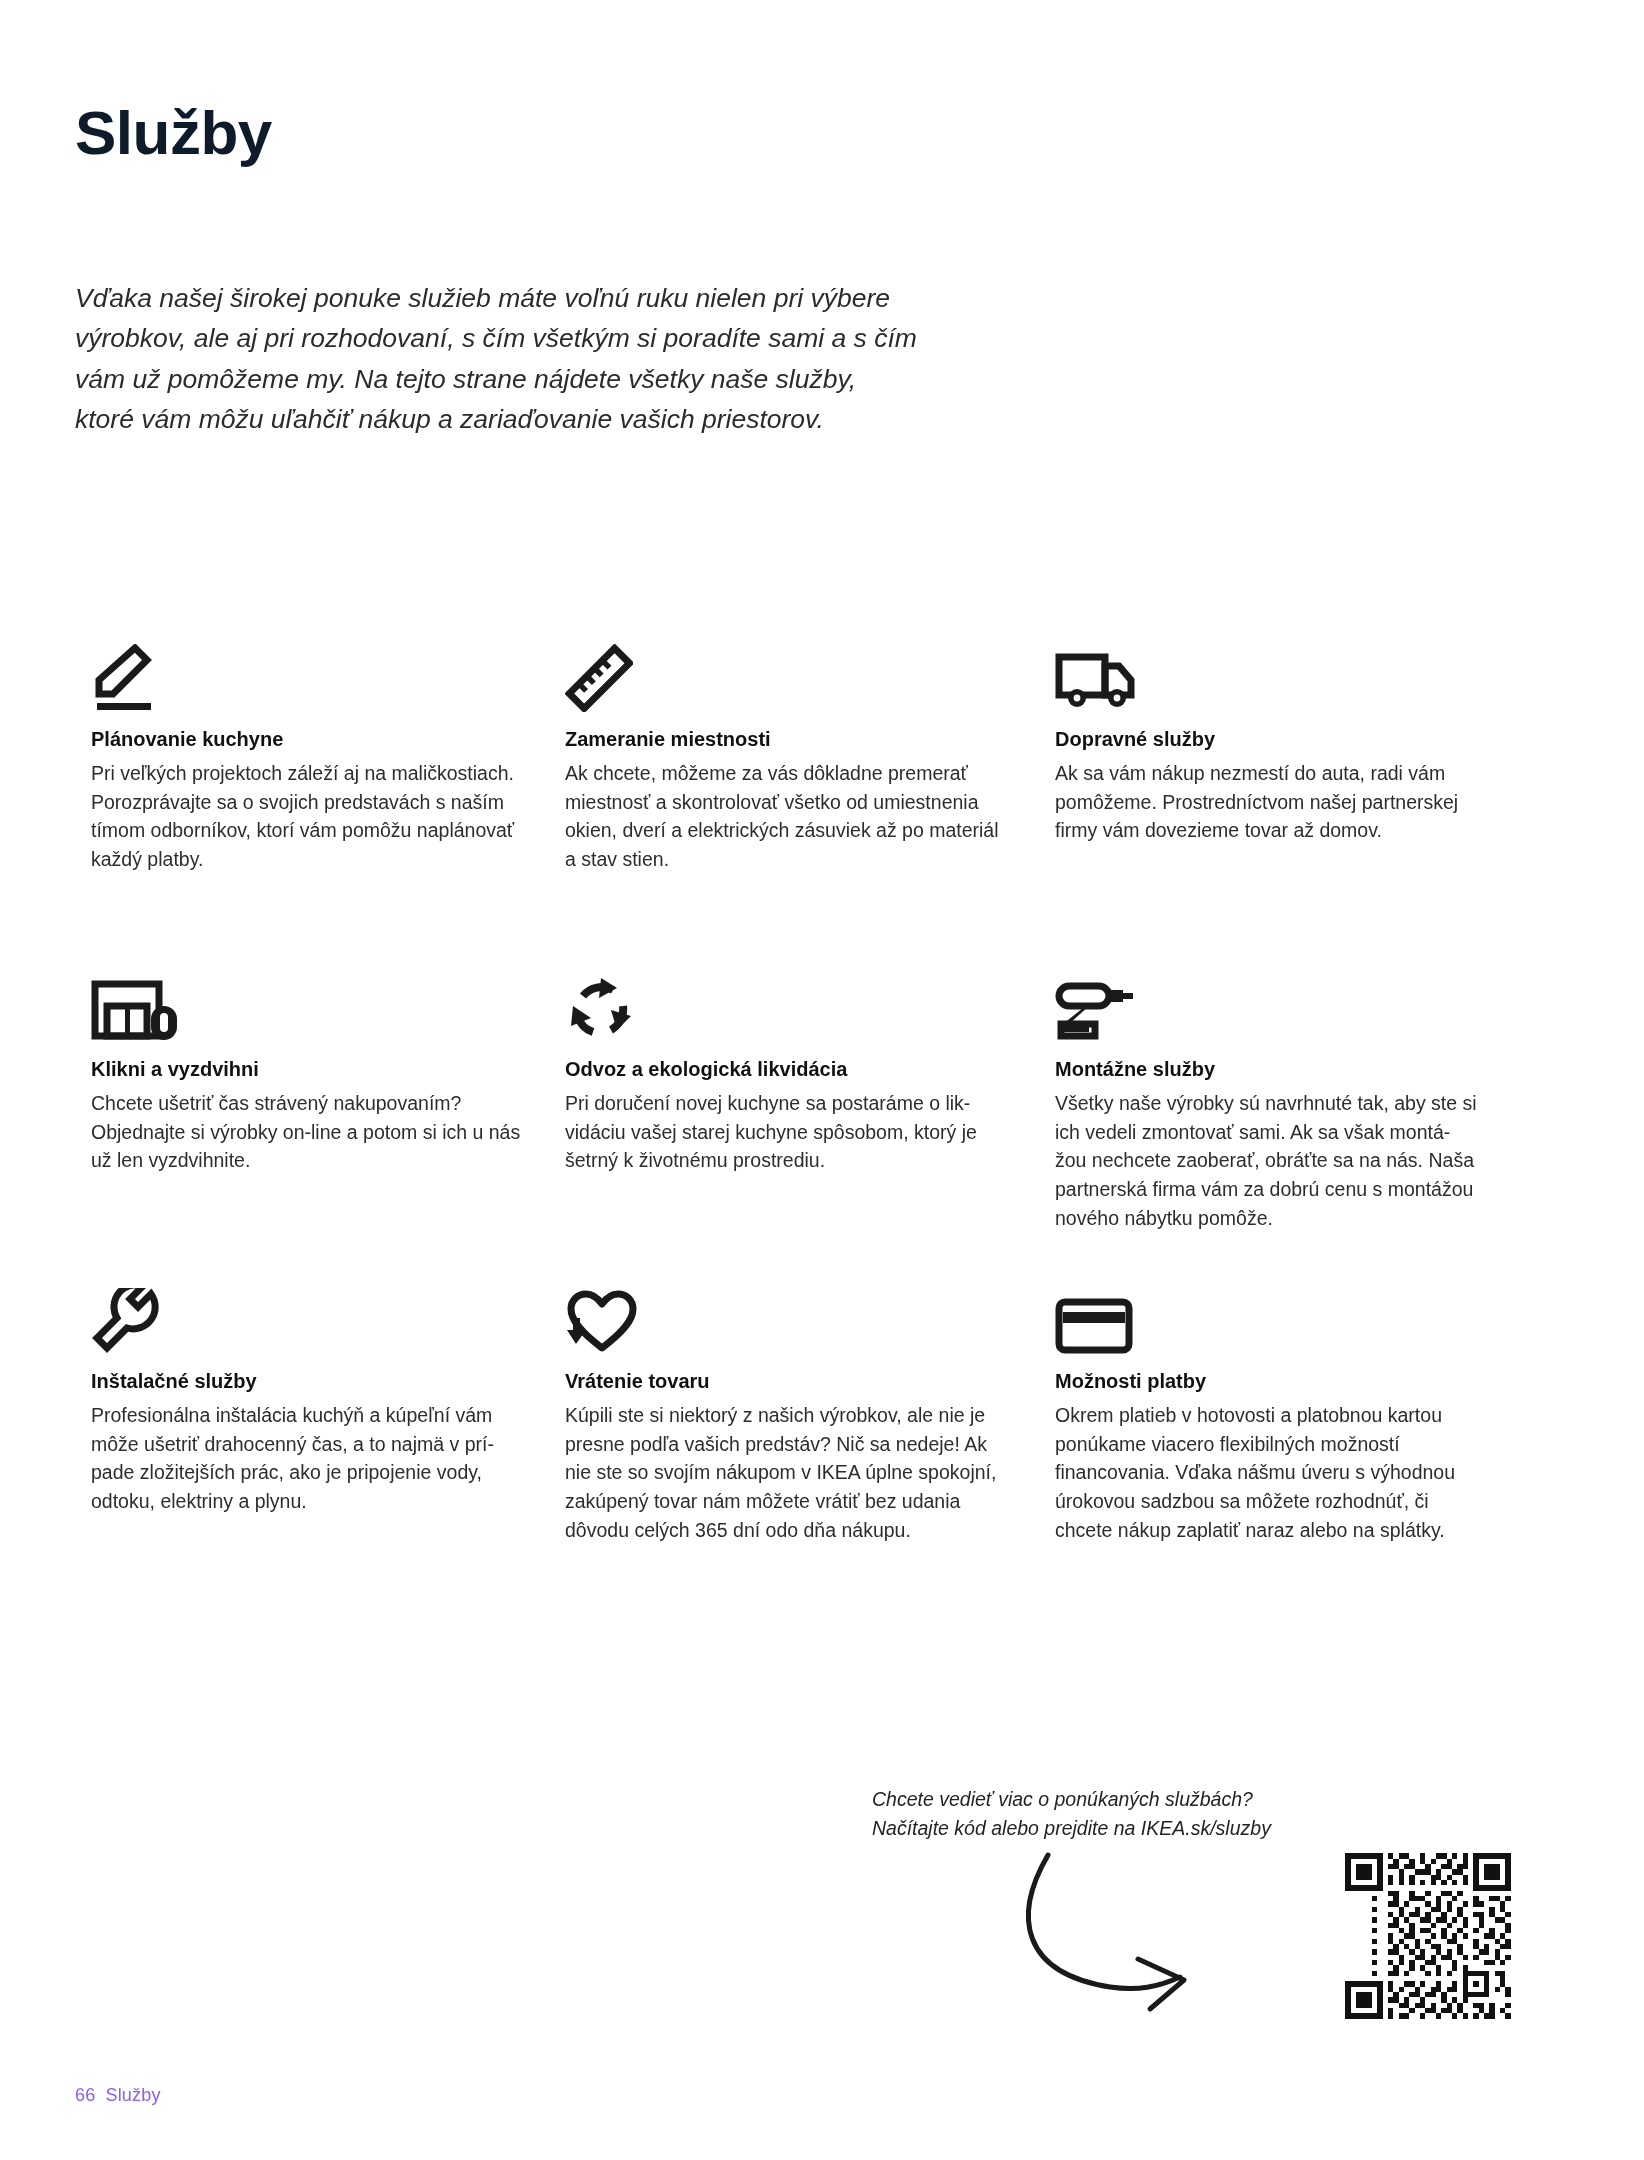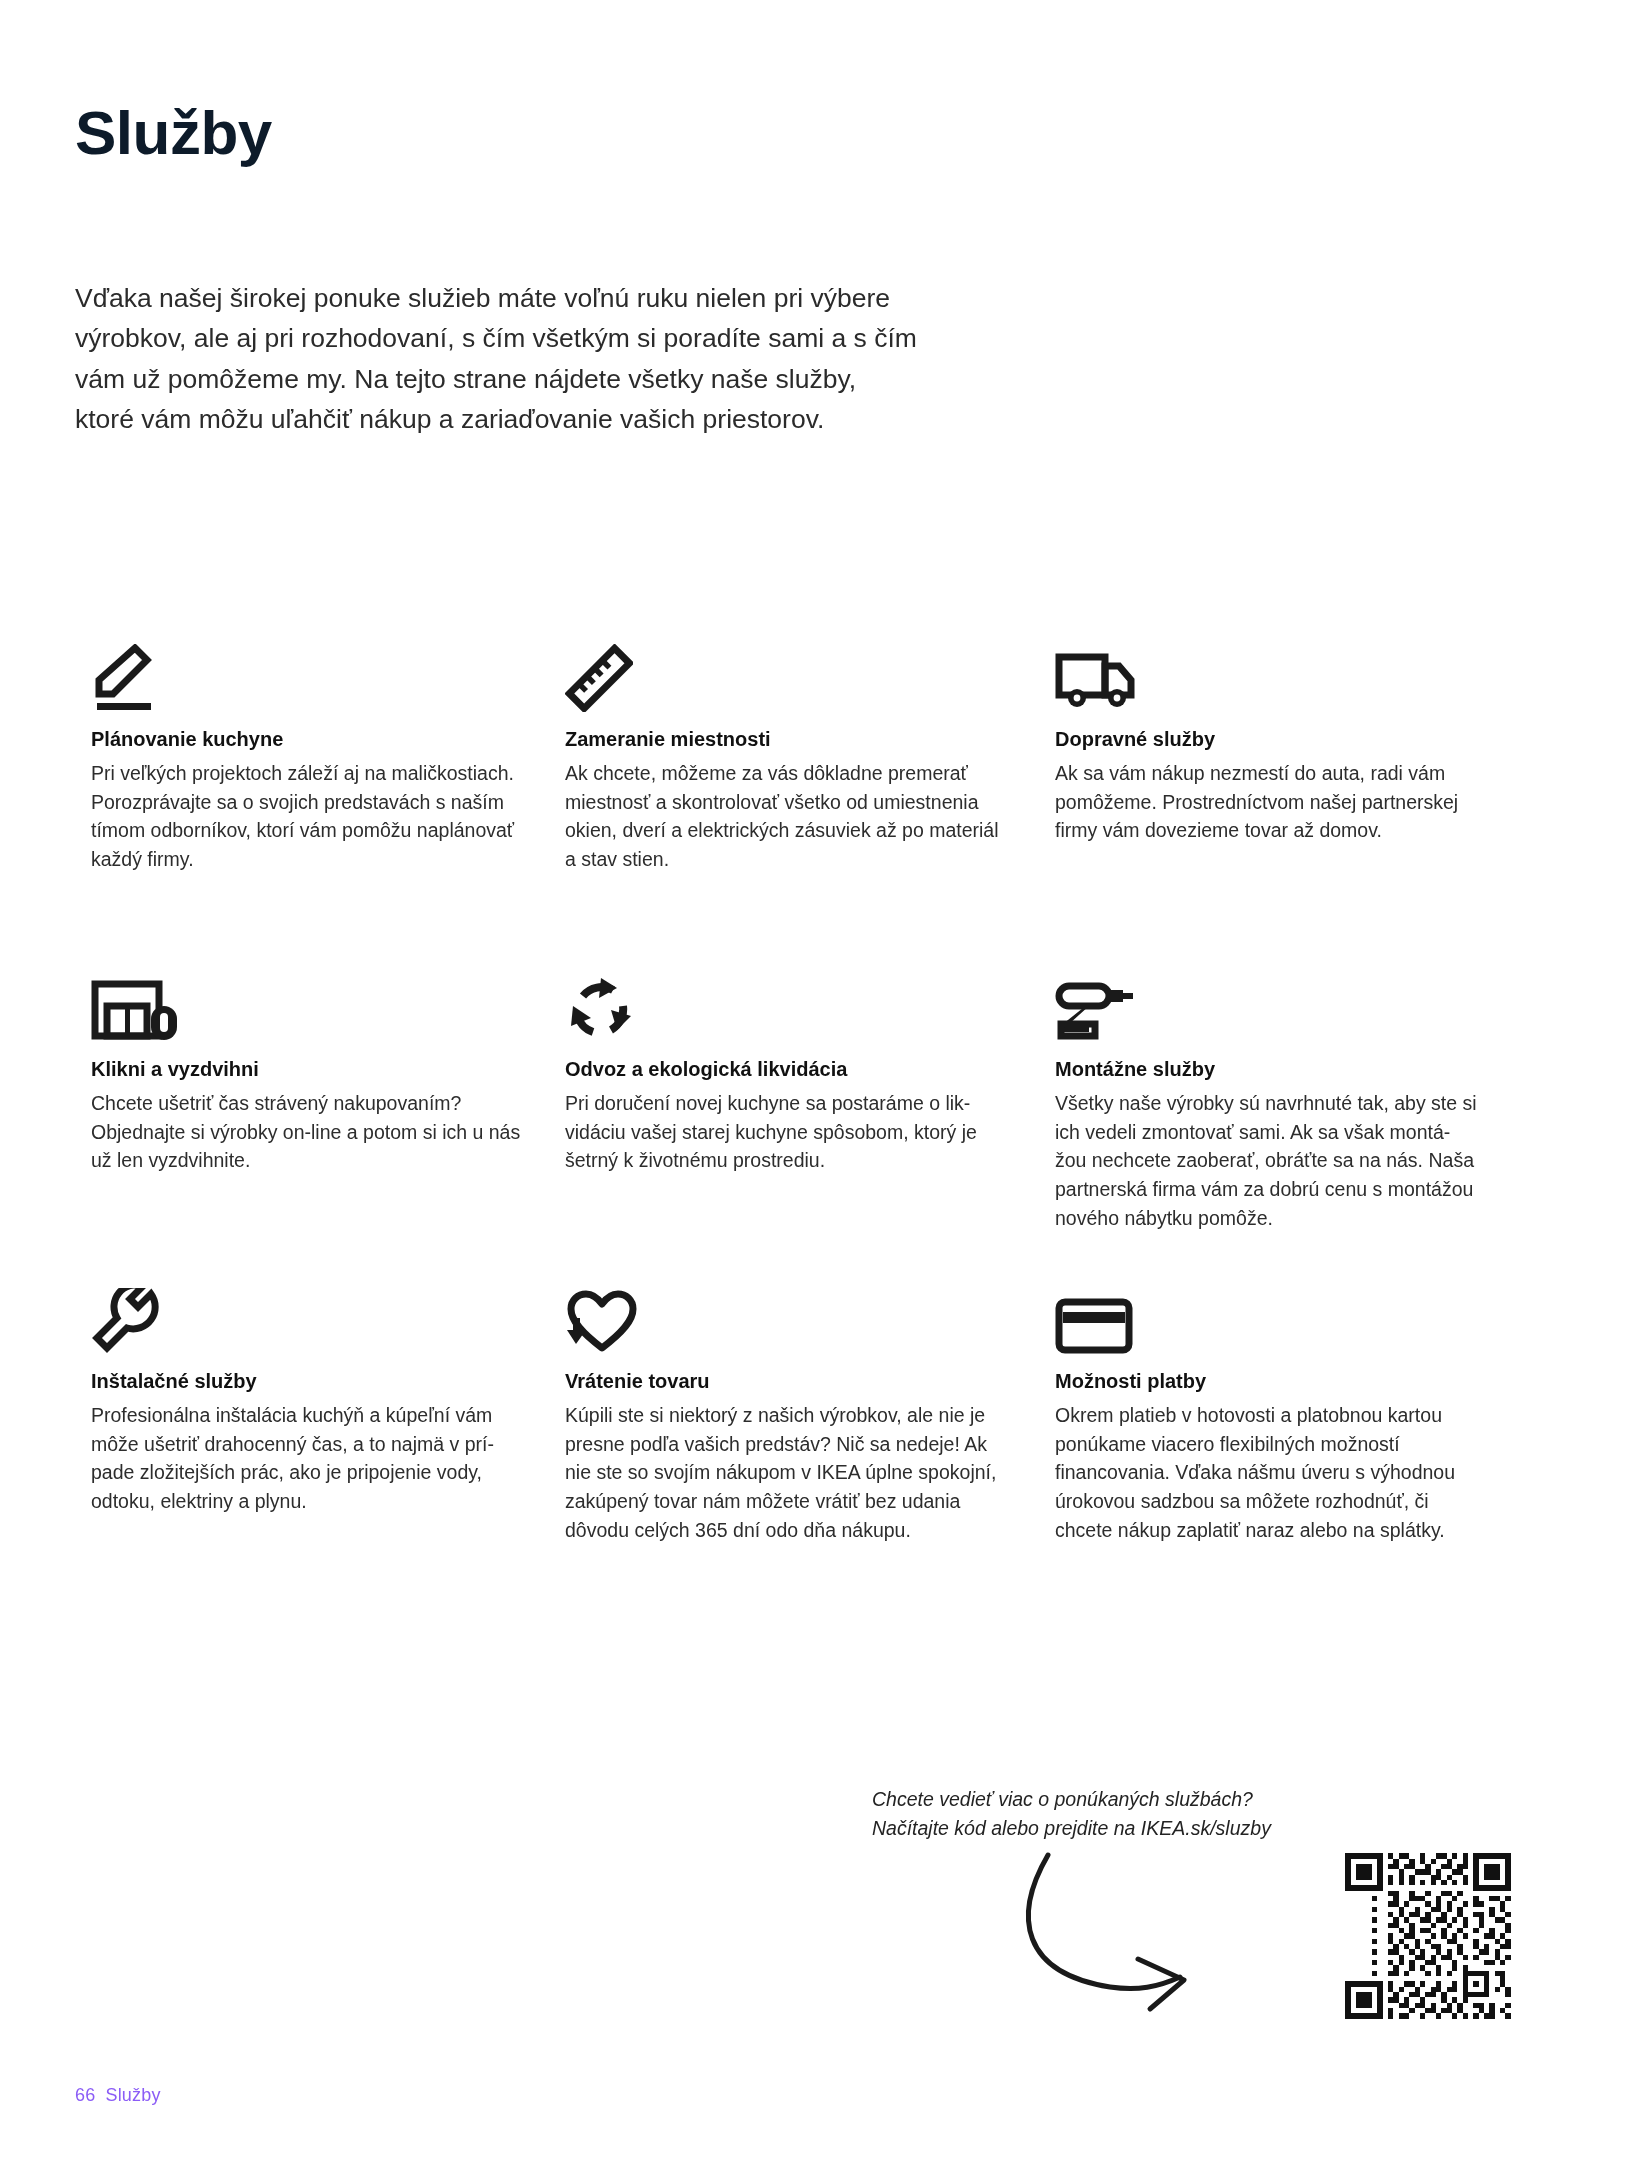--- a/index.html
+++ b/index.html
@@ -38,20 +38,21 @@
   
   .intro {
     position: absolute;
     left: 75px;
     top: 278px;
     width: 880px;
     font-size: 26.5px;
     line-height: 1.52;
     color: #2b2b2b;
     font-weight: 400;
+    font-style: italic;
   }
   .intro span { display: block; white-space: nowrap; }
 
   
   .services {
     position: absolute;
     left: 75px;
     top: 640px;
     width: 1450px;
   }
@@ -158,21 +159,21 @@
           <svg width="62" height="68" viewBox="0 0 62 68">
             <path d="M44 4 L56 16 L22 50 L8 50 L8 36 Z" fill="none" stroke="#1a1a1a" stroke-width="7" stroke-linejoin="miter"></path>
             <rect x="6" y="59" width="54" height="7" fill="#1a1a1a"></rect>
           </svg>
         </div>
         <div class="card-title">Plánovanie kuchyne</div>
         <div class="card-body">
           <span>Pri veľkých projektoch záleží aj na maličkostiach.</span>
           <span>Porozprávajte sa o svojich predstavách s naším</span>
           <span>tímom odborníkov, ktorí vám pomôžu naplánovať</span>
-          <span>každý firmy.</span>
+          <span>každý platby.</span>
         </div>
       </div>
 
       <div class="card c1">
         <div class="icon-wrap">
           <svg width="68" height="68" viewBox="0 0 68 68">
             <g transform="rotate(-45 34 34)">
               <rect x="2" y="24" width="64" height="21" fill="none" stroke="#1a1a1a" stroke-width="7"></rect>
               <rect x="13" y="24" width="5.5" height="10" fill="#1a1a1a"></rect>
               <rect x="24" y="24" width="5.5" height="10" fill="#1a1a1a"></rect>

